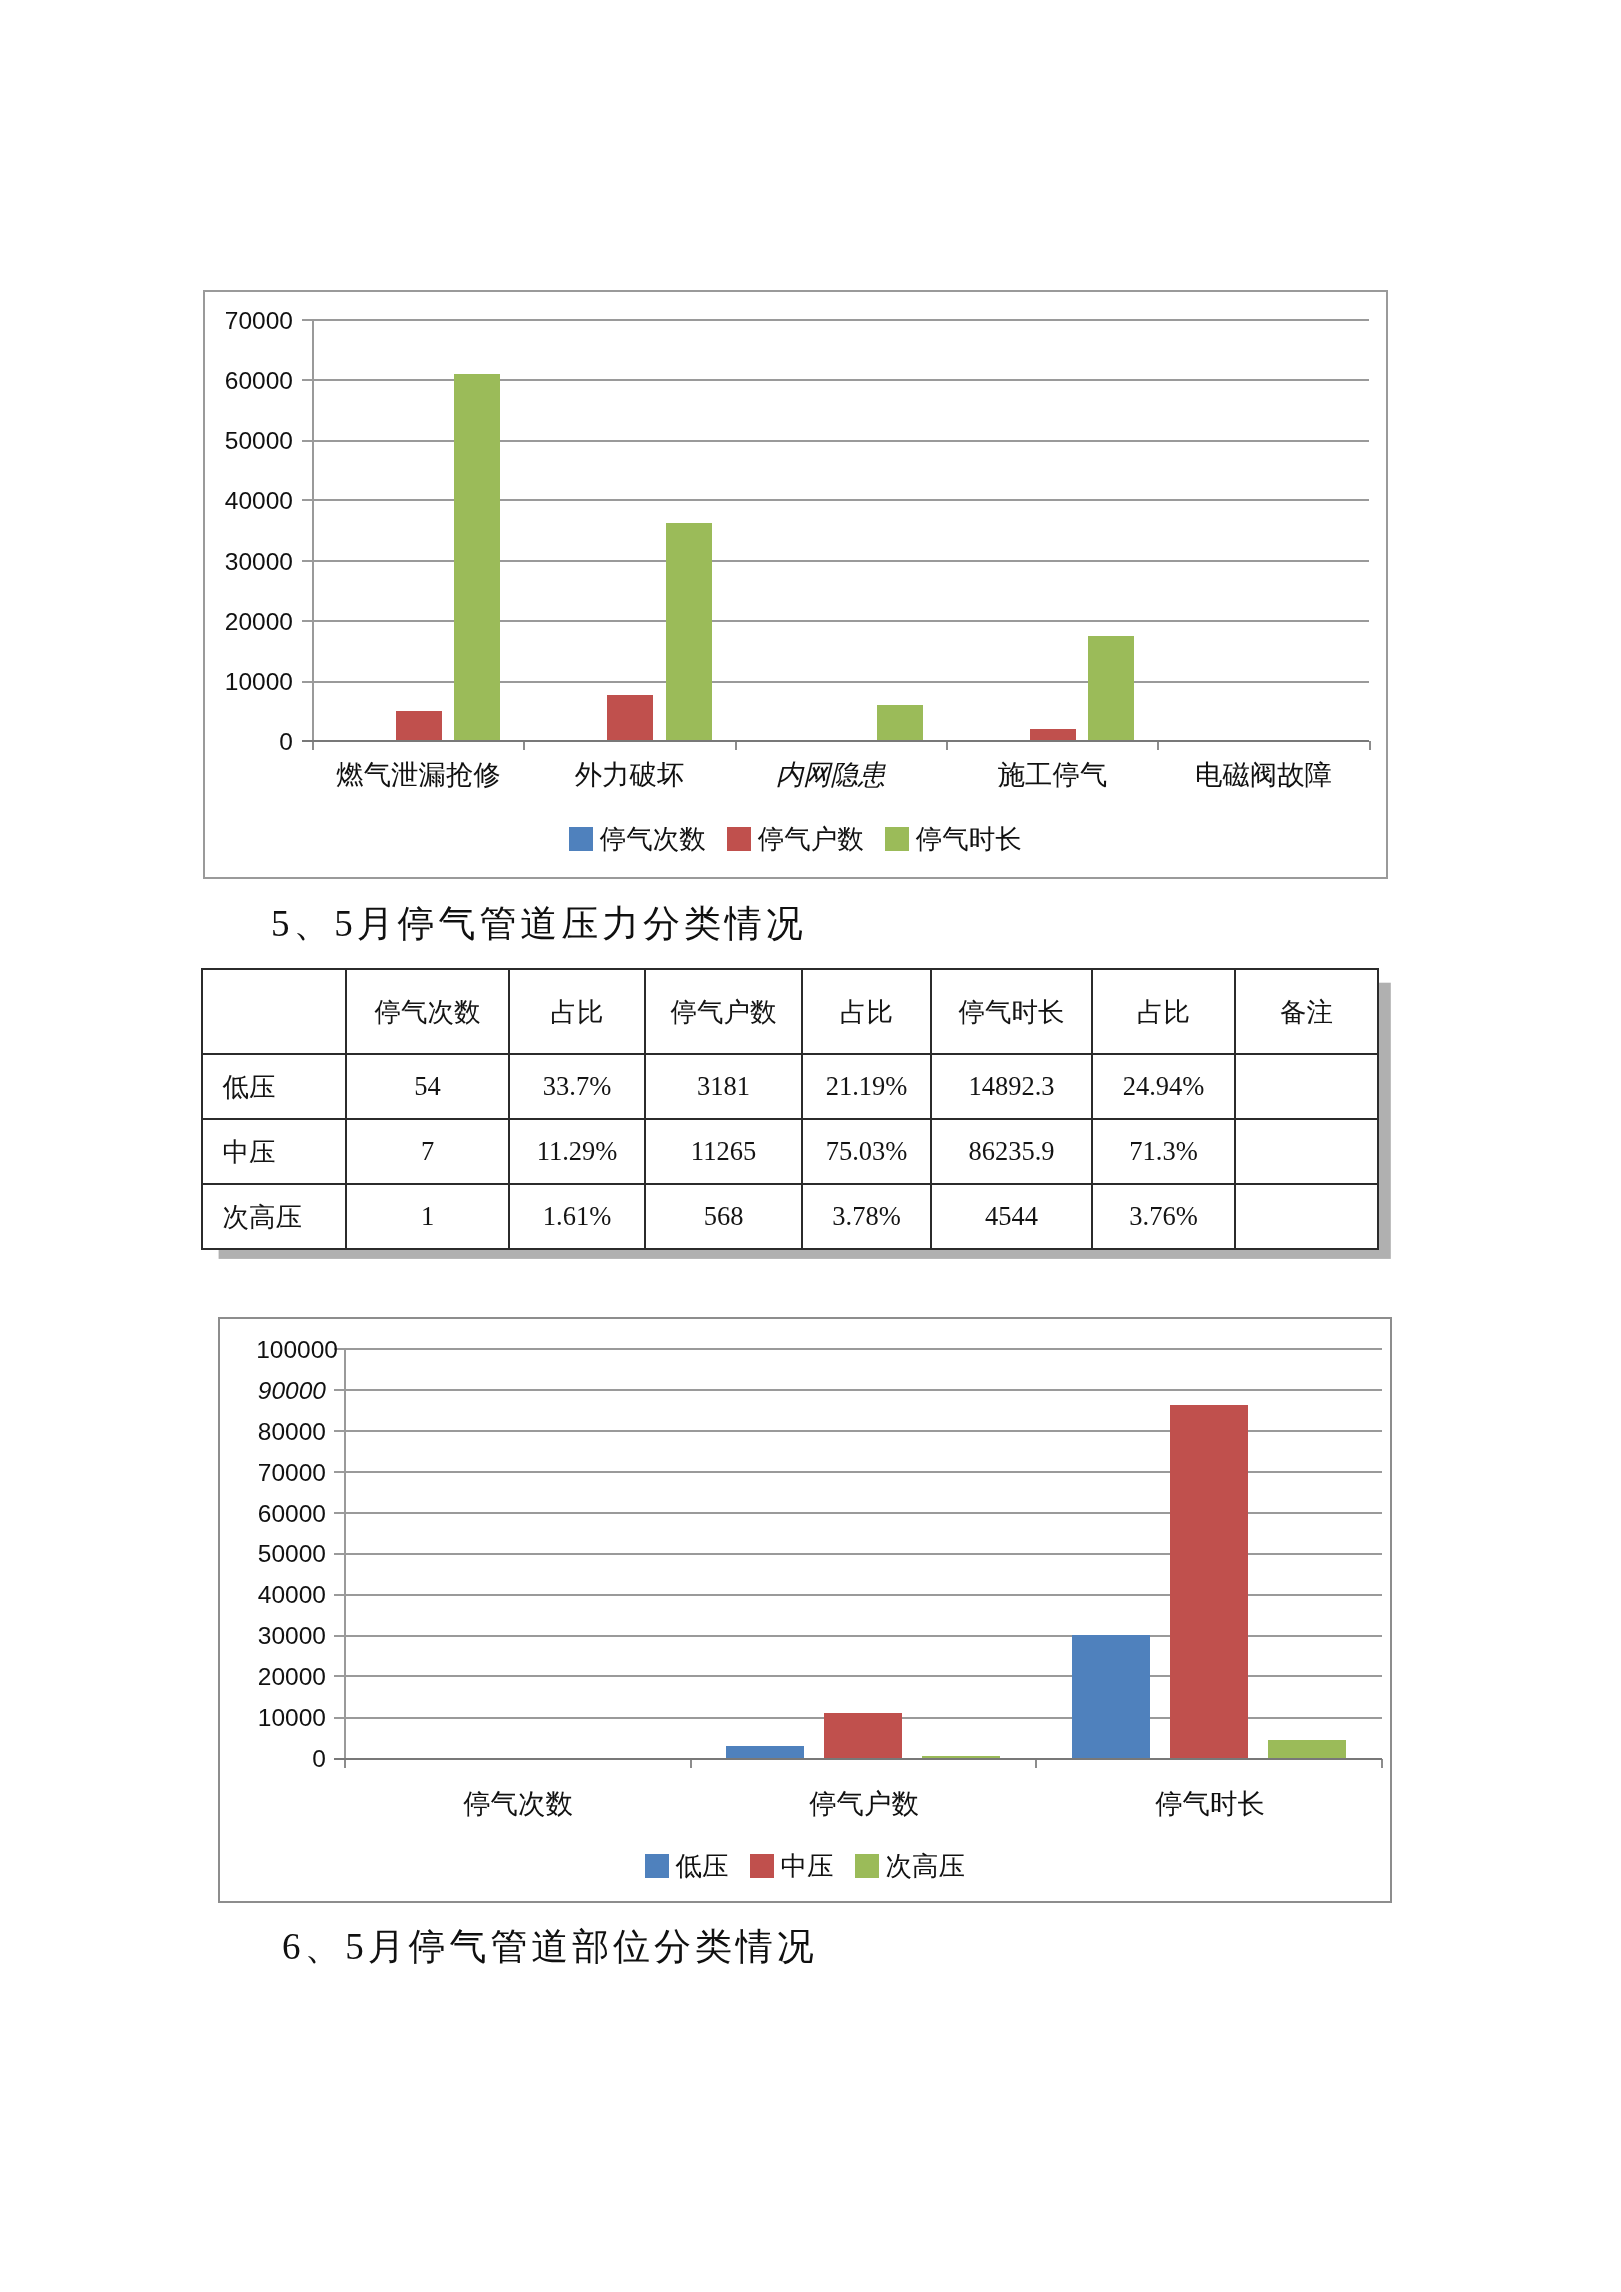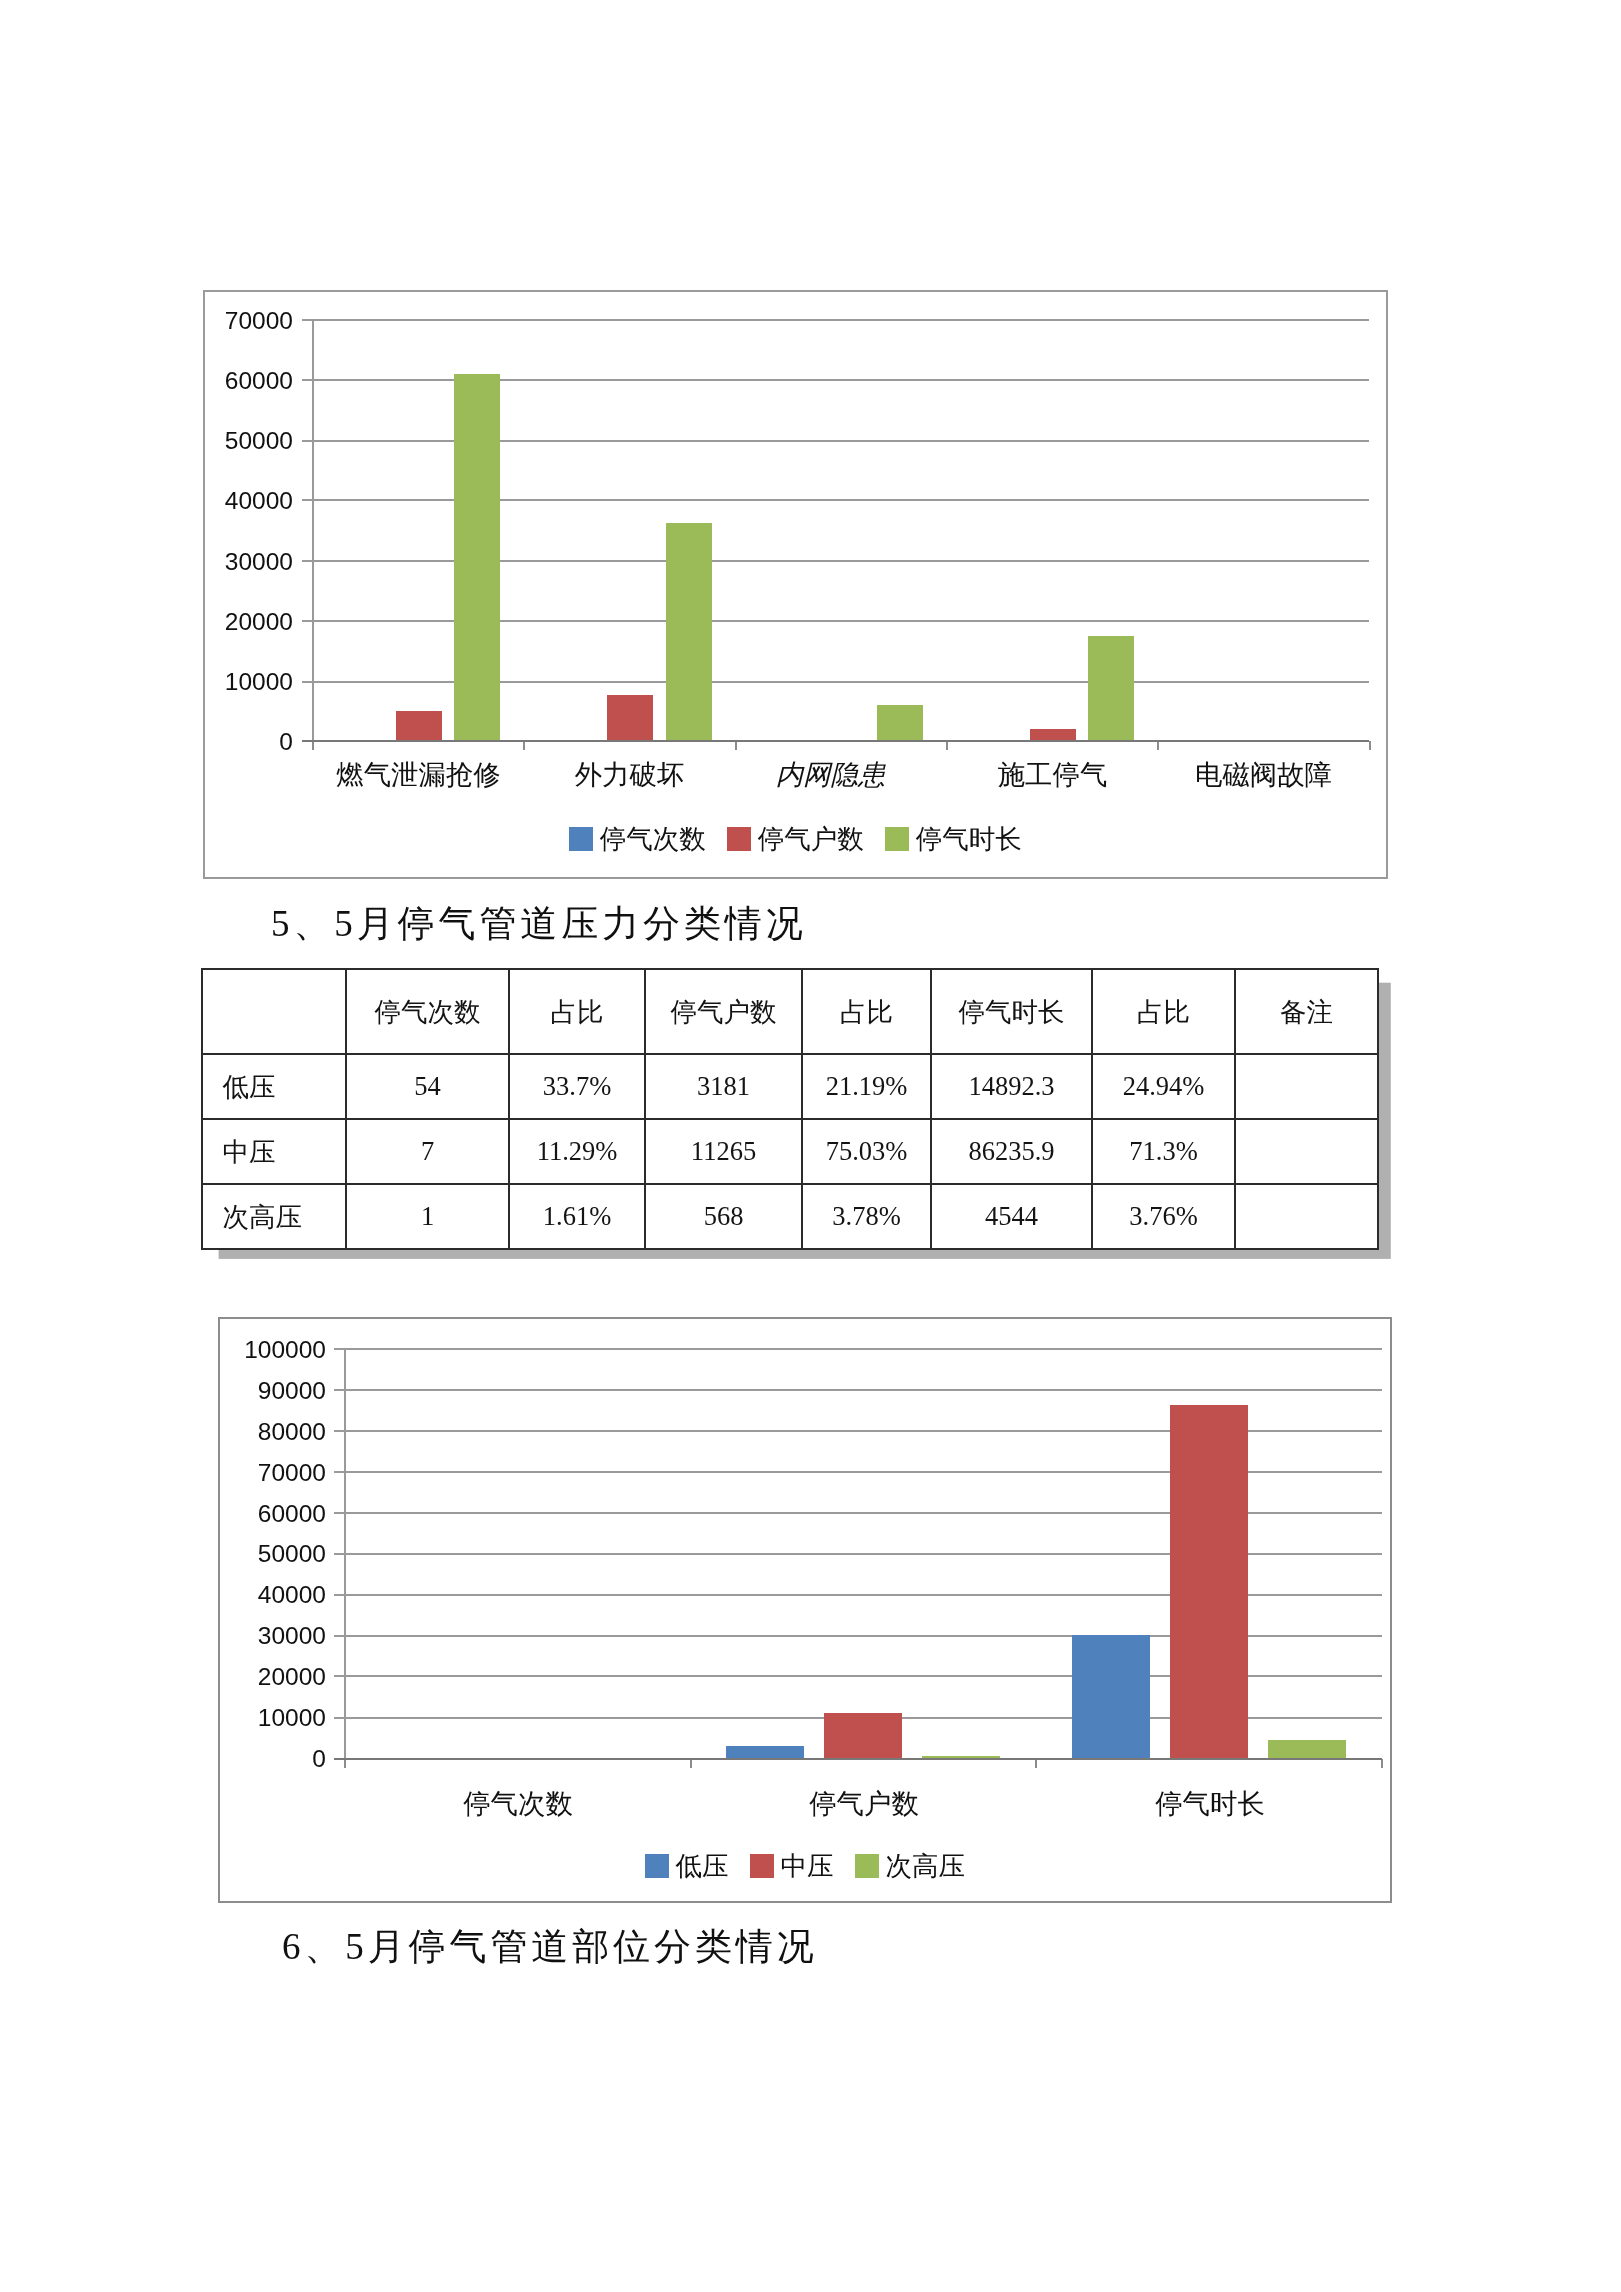--- a/index.html
+++ b/index.html
@@ -197,22 +197,22 @@
     </div>
     <div class="ytick" style="left: 0px; width: 106px; top: 427px;">0</div>
     <div class="ytick" style="left: 0px; width: 106px; top: 386px;">10000</div>
     <div class="ytick" style="left: 0px; width: 106px; top: 345px;">20000</div>
     <div class="ytick" style="left: 0px; width: 106px; top: 304px;">30000</div>
     <div class="ytick" style="left: 0px; width: 106px; top: 263px;">40000</div>
     <div class="ytick" style="left: 0px; width: 106px; top: 222px;">50000</div>
     <div class="ytick" style="left: 0px; width: 106px; top: 182px;">60000</div>
     <div class="ytick" style="left: 0px; width: 106px; top: 141px;">70000</div>
     <div class="ytick" style="left: 0px; width: 106px; top: 100px;">80000</div>
-    <div class="ytick" style="left: 0px; width: 106px; top: 59px;">90000</div>
-    <div class="ytick" style="left: 0px; width: 106px; top: 17.6px;">100000</div>
+    <div class="ytick" style="left: 0px; width: 106px; top: 59px; font-style: italic;">90000</div>
+    <div class="ytick" style="left: 12px; width: 106px; top: 17.6px;">100000</div>
     <div class="catlabel" style="left: 125px; width: 346px; top: 471px;">停气次数</div>
     <div class="catlabel" style="left: 471px; width: 346px; top: 471px;">停气户数</div>
     <div class="catlabel" style="left: 817px; width: 346px; top: 471px;">停气时长</div>
     <div class="legend" style="top: 529px;">
       <div class="legend-item">
         <div class="swatch" style="background: rgb(79, 129, 189);"></div>
         <div>低压</div>
       </div>
       <div class="legend-item">
         <div class="swatch" style="background: rgb(192, 80, 77);"></div>

